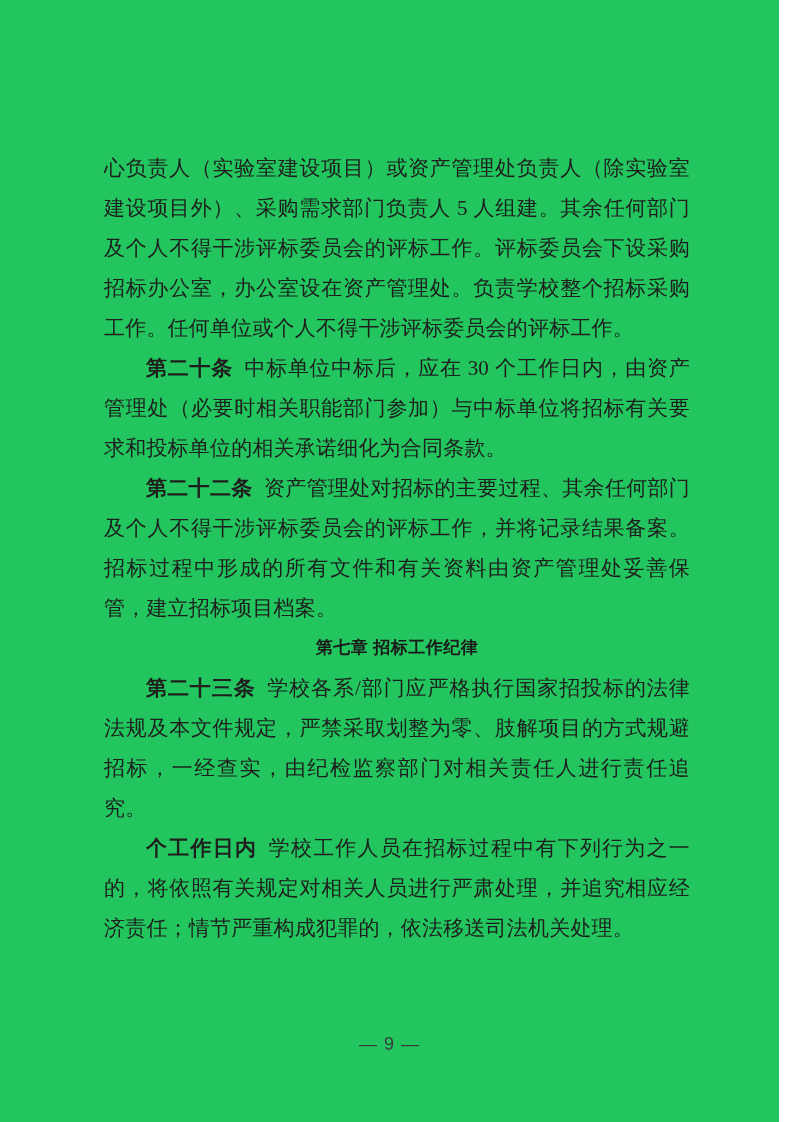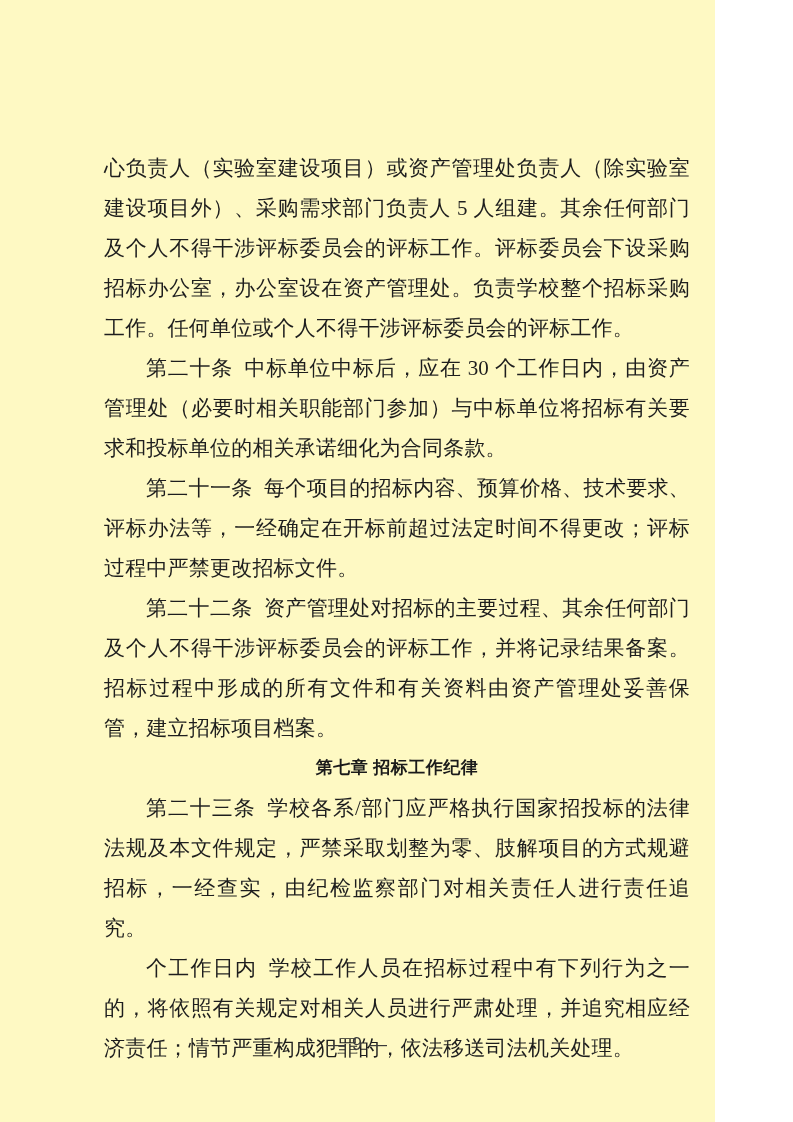--- a/index.html
+++ b/index.html
@@ -2,23 +2,23 @@
 <html><head>
 <meta charset="utf-8">
 <style>
   html, body {
     margin: 0;
     padding: 0;
     background: #ffffff;
   }
   .page {
     position: relative;
-    width: 715px;
+    width: 779px;
     height: 1122px;
-    background: #fef9c3;
+    background: #22c55e;
     overflow: hidden;
     font-family: "Liberation Serif", "DejaVu Serif", serif;
     color: #1e1e1e;
   }
   .content {
     position: absolute;
     top: 148px;
     left: 104px;
     width: 586px;
   }
@@ -26,21 +26,21 @@
     margin: 0;
     font-size: 21px;
     line-height: 40px;
     text-align: justify;
     letter-spacing: 0.2px;
   }
   p.indent {
     text-indent: 2em;
   }
   .term {
-    font-weight: normal;
+    font-weight: bold;
     margin-right: 0.55em;
   }
   h2.chapter {
     margin: 0;
     font-size: 17px;
     line-height: 40px;
     text-align: center;
     font-weight: bold;
     font-family: "Liberation Sans", "DejaVu Sans", sans-serif;
     letter-spacing: 0.5px;
@@ -62,21 +62,20 @@
 </head>
 <body>
 
 <div class="page">
   <div class="content">
 
     <p class="body-para"><span>心负责人（实验室建设项目）或资产管理处负责人（除实验室建设项目外）、采购需求部门负责人 5 人组建。其余任何部门及个人不得干涉评标委员会的评标工作。评标委员会下设采购招标办公室，办公室设在资产管理处。负责学校整个招标采购工作。任何单位或个人不得干涉评标委员会的评标工作。</span></p>
 
     <p class="body-para indent"><span class="term">第二十条</span><span>中标单位中标后，应在 30 个工作日内，由资产管理处（必要时相关职能部门参加）与中标单位将招标有关要求和投标单位的相关承诺细化为合同条款。</span></p>
 
-    <p class="body-para indent"><span class="term">第二十一条</span><span>每个项目的招标内容、预算价格、技术要求、评标办法等，一经确定在开标前超过法定时间不得更改；评标过程中严禁更改招标文件。</span></p>
 
     <p class="body-para indent"><span class="term">第二十二条</span><span>资产管理处对招标的主要过程、其余任何部门及个人不得干涉评标委员会的评标工作，并将记录结果备案。招标过程中形成的所有文件和有关资料由资产管理处妥善保管，建立招标项目档案。</span></p>
 
     <h2 class="chapter">第七章 招标工作纪律</h2>
 
     <p class="body-para indent"><span class="term">第二十三条</span><span>学校各系/部门应严格执行国家招投标的法律法规及本文件规定，严禁采取划整为零、肢解项目的方式规避招标，一经查实，由纪检监察部门对相关责任人进行责任追究。</span></p>
 
     <p class="body-para indent"><span class="term">个工作日内</span><span>学校工作人员在招标过程中有下列行为之一的，将依照有关规定对相关人员进行严肃处理，并追究相应经济责任；情节严重构成犯罪的，依法移送司法机关处理。</span></p>
 
   </div>

